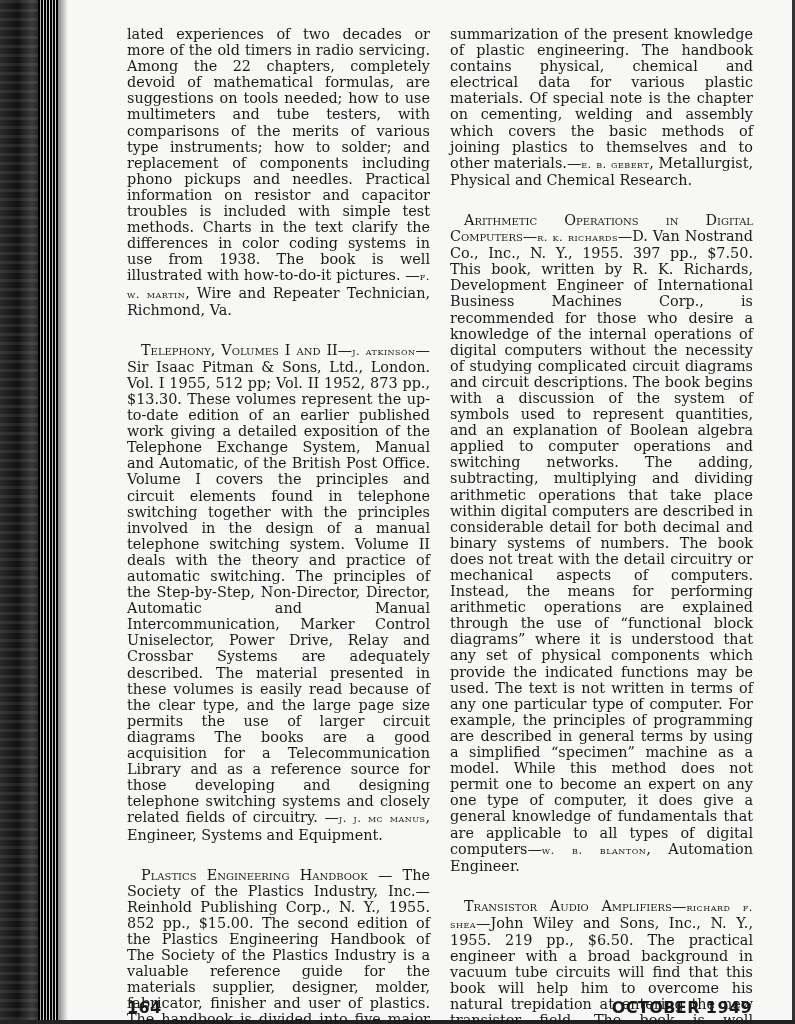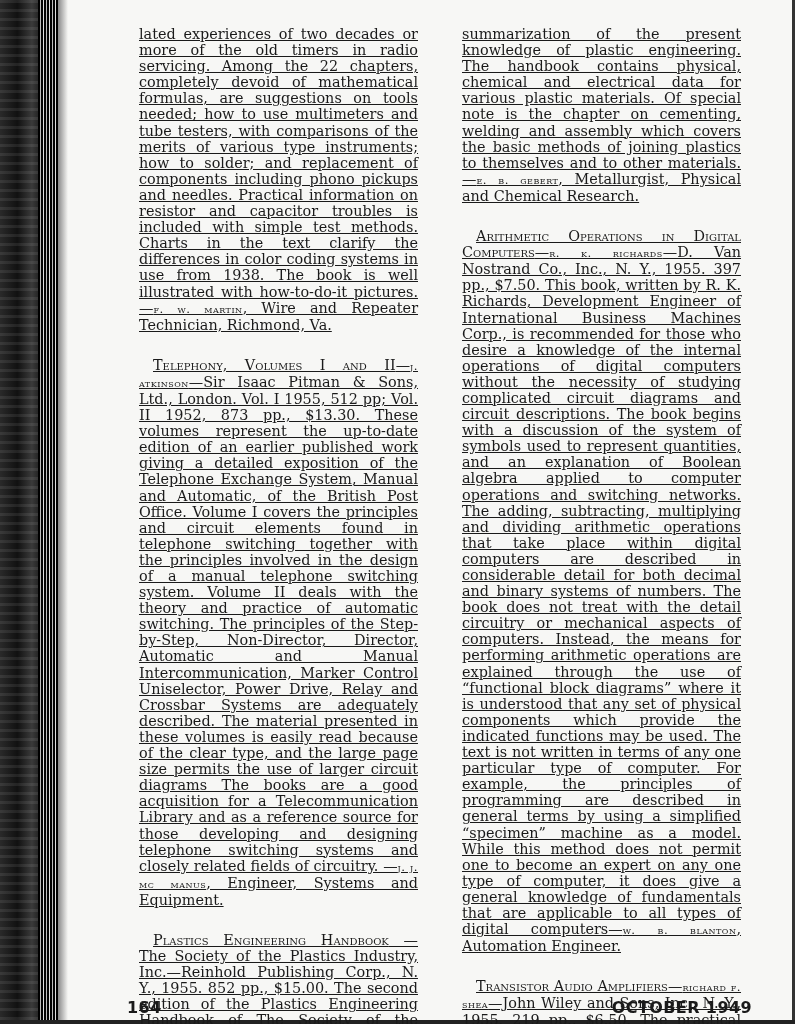--- a/index.html
+++ b/index.html
@@ -29,21 +29,21 @@
   .right-edge {
     position: absolute; right: 0; top: 0; width: 3px; height: 1024px; background: #333;
   }
   .column {
     position: absolute; top: 26px; width: 303px;
     font-size: 14.4px; line-height: 16.1px;
     text-align: justify; hyphens: none;
   }
   .col-left { left: 127px; }
   .col-right { left: 450px; }
-  .column p { margin: 12px; text-decoration: underline; }
+  .column p { margin: 0; }
   .column p.review { text-indent: 14px; margin-top: 24px; }
   .column p.cont { text-indent: 0; margin-top: 0; }
   .sc { font-variant: small-caps; }
   .sc-author { font-variant: small-caps; font-size: 0.82em; letter-spacing: 0.5px; text-transform: lowercase; }
   .footer {
     position: absolute; top: 998px;
     font-family: "DejaVu Sans", "Liberation Sans", sans-serif;
     font-weight: bold; font-size: 16px; letter-spacing: 0.4px;
   }
   .footer-left { left: 127px; }

